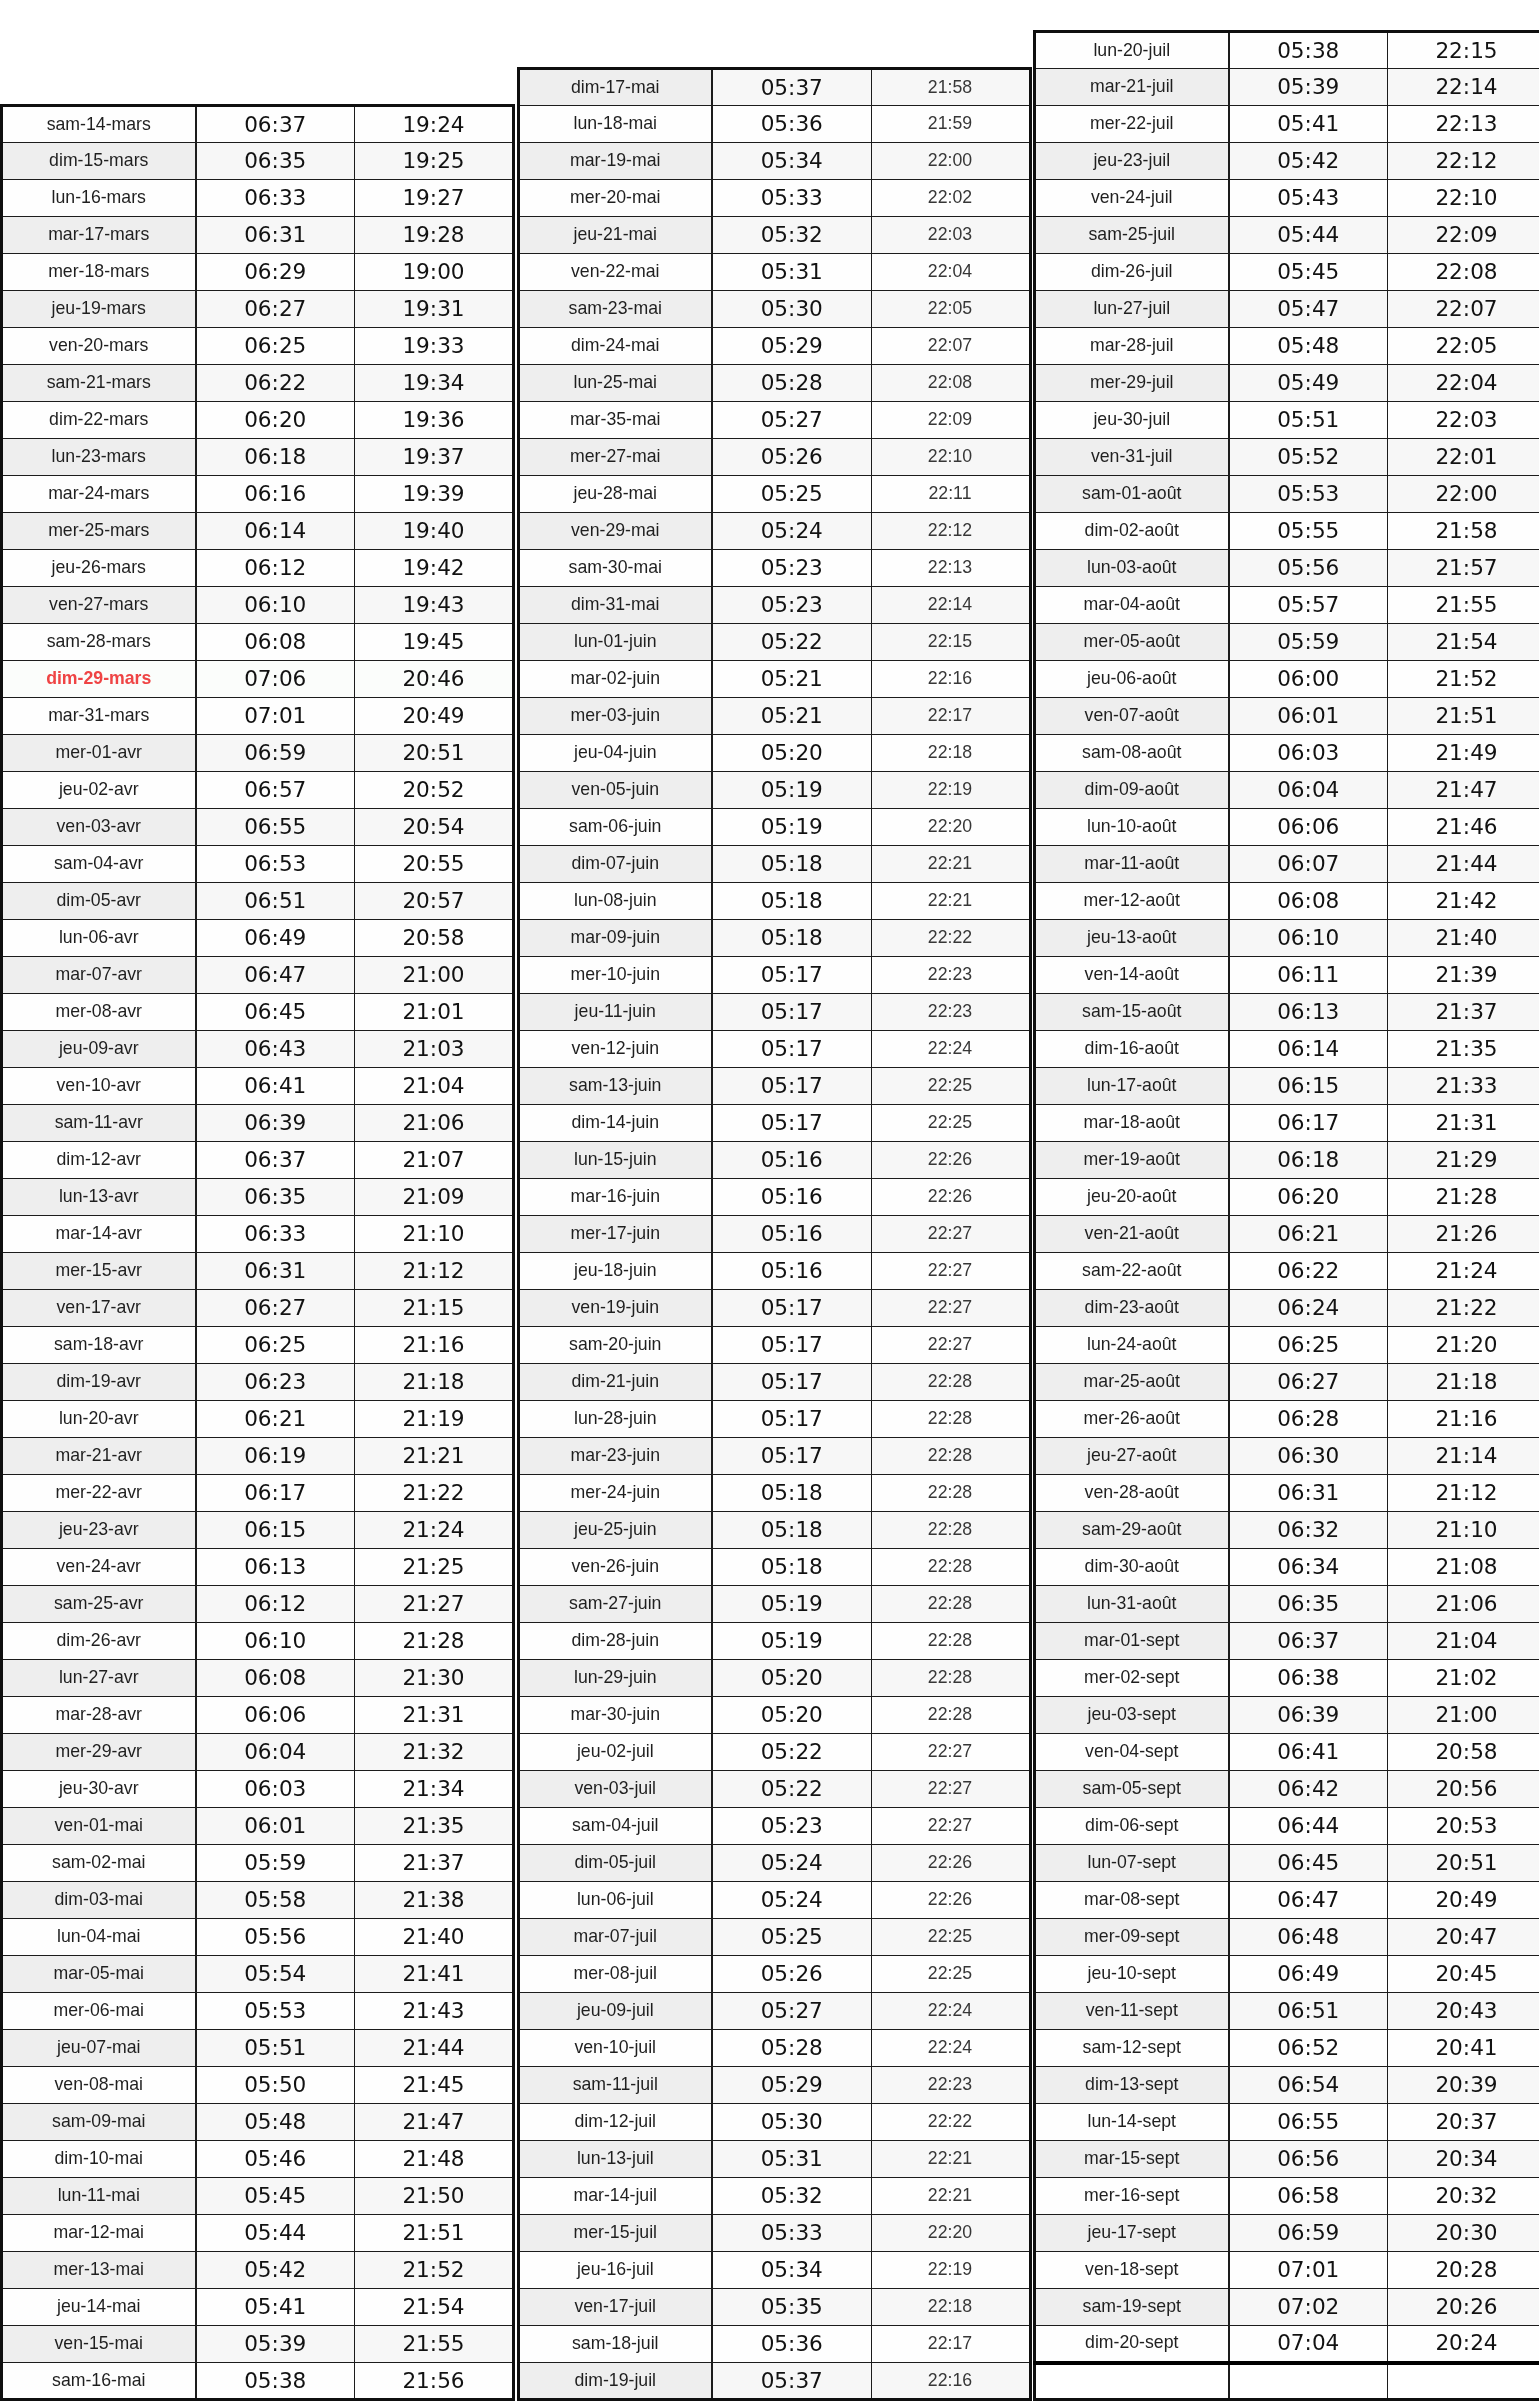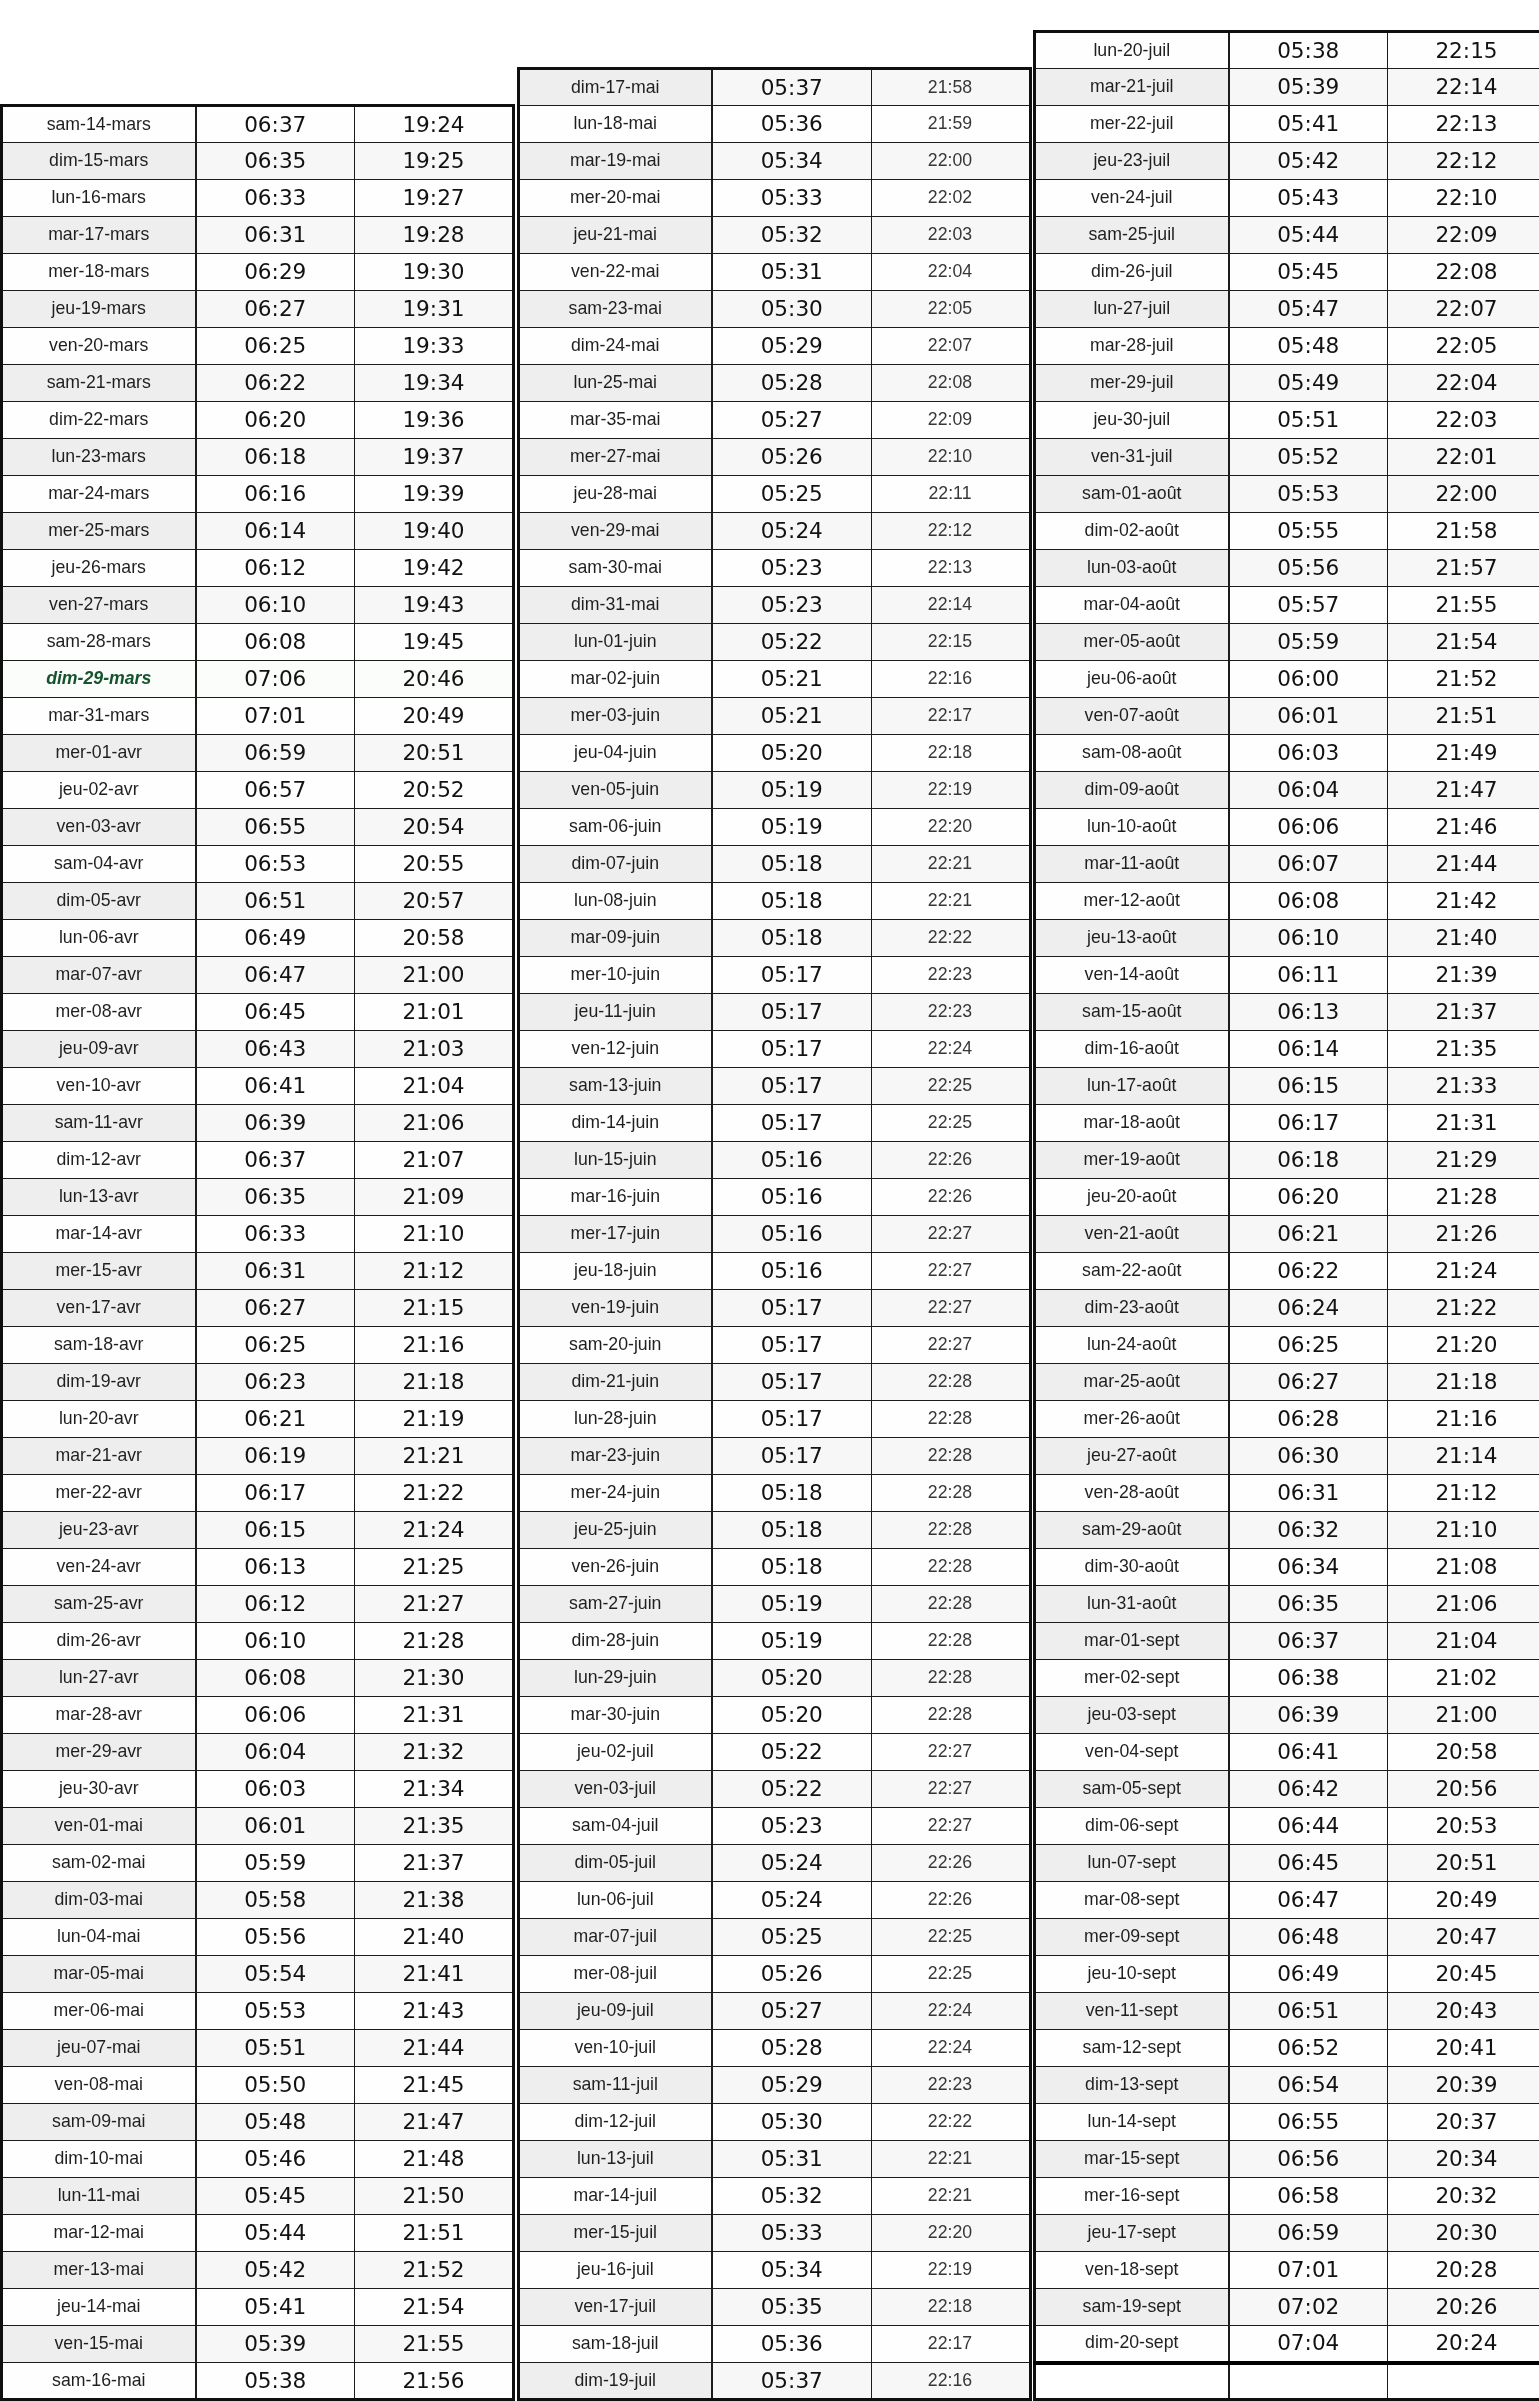--- a/index.html
+++ b/index.html
@@ -9,21 +9,21 @@
   col.c-date{width:194px;}
   col.c-time{width:159px;}
   tr{height:37px;}
   td{border:1.5px solid #1c1c1c;text-align:center;vertical-align:middle;padding:0;overflow:hidden;white-space:nowrap;background:#fefefe;}
   td.date{font:400 17.7px/1 "Liberation Sans",sans-serif;color:#1f1f1f;border-right:2.3px solid #1c1c1c;}
   td.big{font:400 21.6px/1 "DejaVu Sans",sans-serif;color:#121212;}
   td.small{font:400 17.7px/1 "Liberation Sans",sans-serif;color:#373737;}
   tr.stripe td.date{background:#eeeeee;}
   tr.stripe td.big, tr.stripe td.small{background:#f7f7f7;}
   tr.dst td{background:#fbfdfb;}
-  tr.dst td.date{color:#14532d;font-weight:700;font-style:italic;}
+  tr.dst td.date{color:#ef4444;font-weight:700;}
   tr.thickb td{border-bottom:4.6px solid #000000;}
   tr.emptyrow td{background:#ffffff;}
 </style>
 </head>
 <body>
 
 <div class="sheet">
   <table class="grp">
     <colgroup>
         <col class="c-date">
@@ -47,21 +47,21 @@
           <td class="big">19:27</td>
         </tr>
         <tr class="stripe">
           <td class="date">mar-17-mars</td>
           <td class="big">06:31</td>
           <td class="big">19:28</td>
         </tr>
         <tr>
           <td class="date">mer-18-mars</td>
           <td class="big">06:29</td>
-          <td class="big">19:30</td>
+          <td class="big">19:00</td>
         </tr>
         <tr class="stripe">
           <td class="date">jeu-19-mars</td>
           <td class="big">06:27</td>
           <td class="big">19:31</td>
         </tr>
         <tr>
           <td class="date">ven-20-mars</td>
           <td class="big">06:25</td>
           <td class="big">19:33</td>

